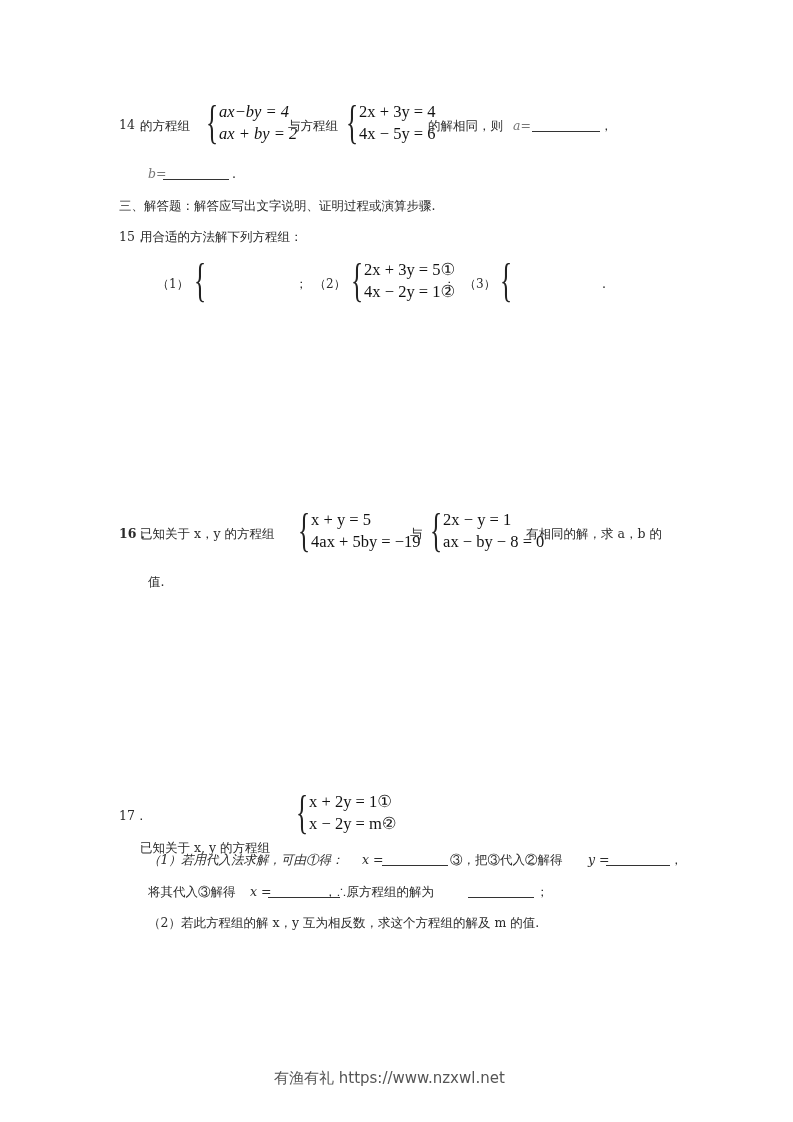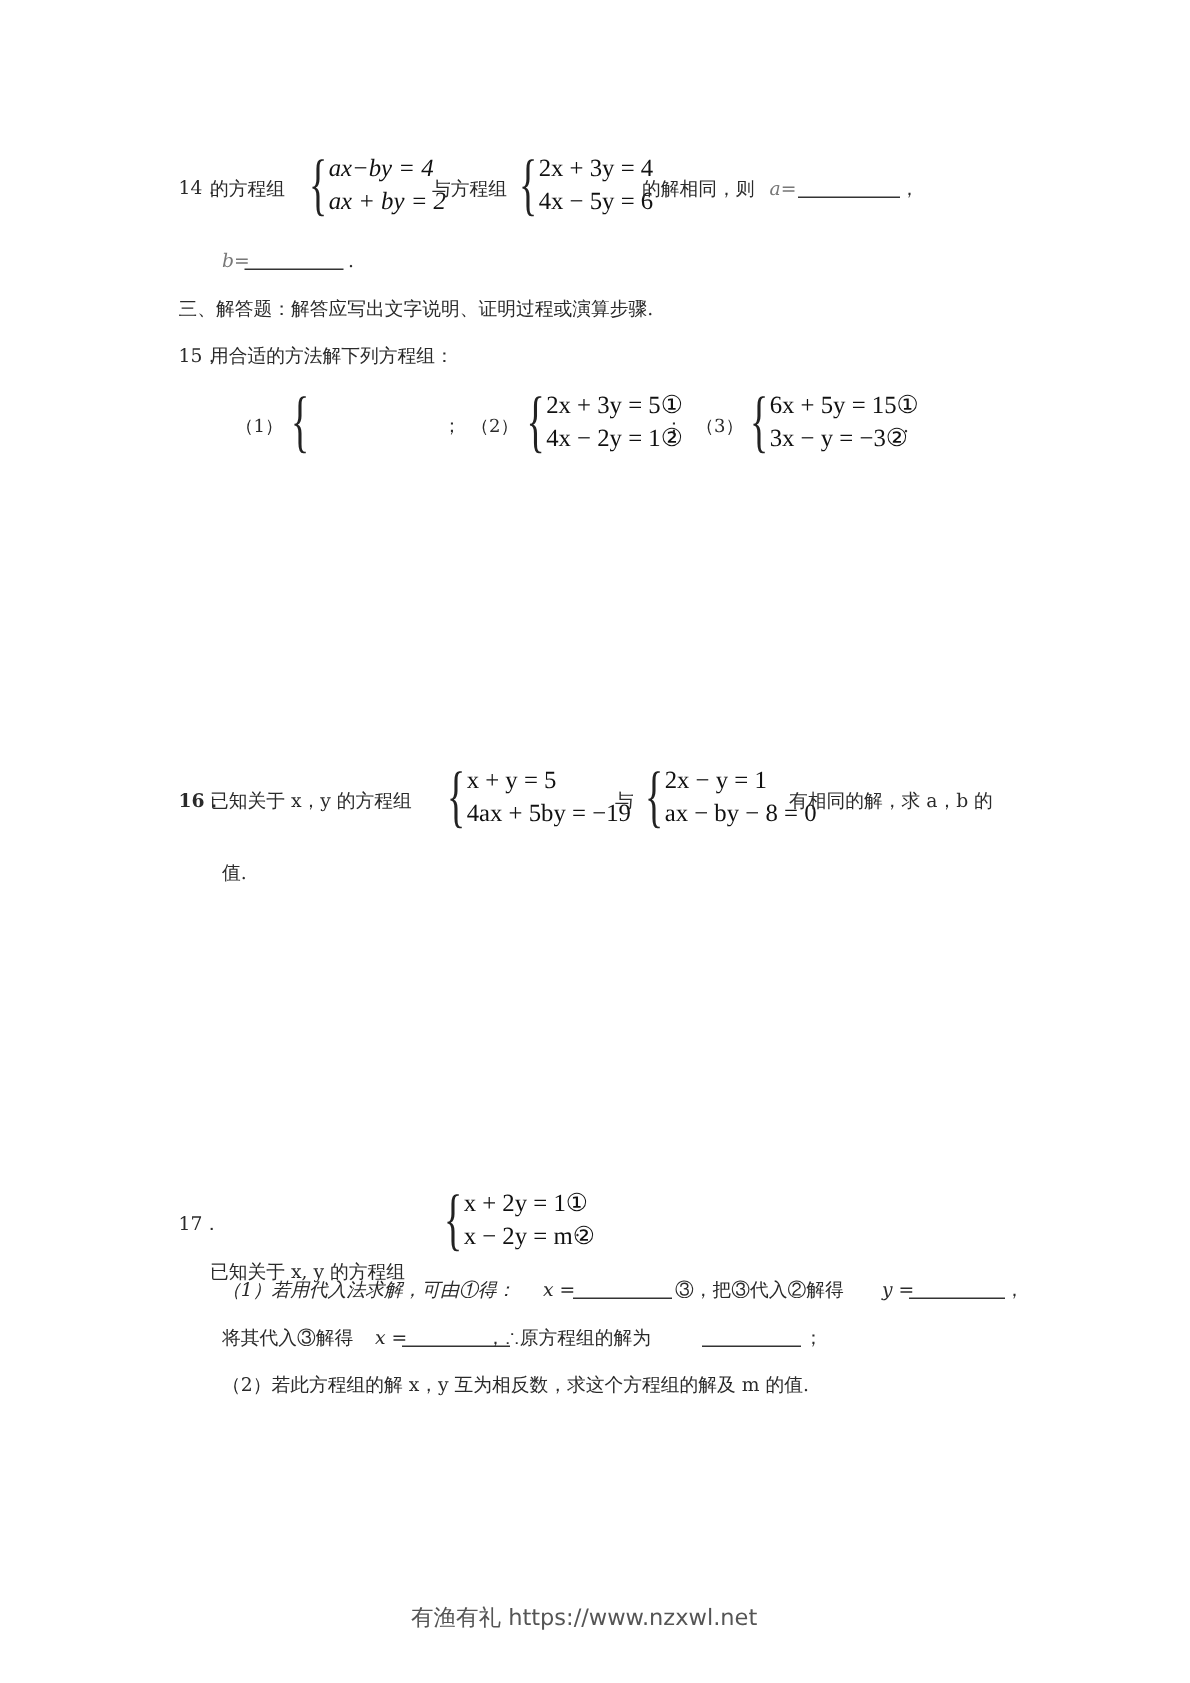--- a/index.html
+++ b/index.html
@@ -67,24 +67,20 @@
     <div class="eqs">
       <span class="eq">2x + 3y = 5①</span>
       <span class="eq">4x − 2y = 1②</span>
     </div>
   </div>
   <span class="abs cn" style="left:443px; top:276px;">；</span>
 
   <span class="abs cn small" style="left:464px; top:276px;">（3）</span>
   <div class="sys" style="left:490px; top:258px;">
     <span class="brace">{</span>
-    <div class="eqs">
-      <span class="eq">6x + 5y = 15①</span>
-      <span class="eq">3x − y = −3②</span>
-    </div>
   </div>
   <span class="abs cn" style="left:602px; top:276px;">.</span>
 </div>
 
 <div>
   <span class="abs cn" style="left:119px; top:526px;font-weight:bold;">16．</span>
   <span class="abs cn" style="left:140px; top:526px;">已知关于 x，y 的方程组</span>
   <div class="sys" style="left:288px; top:508px;">
     <span class="brace">{</span>
     <div class="eqs">

